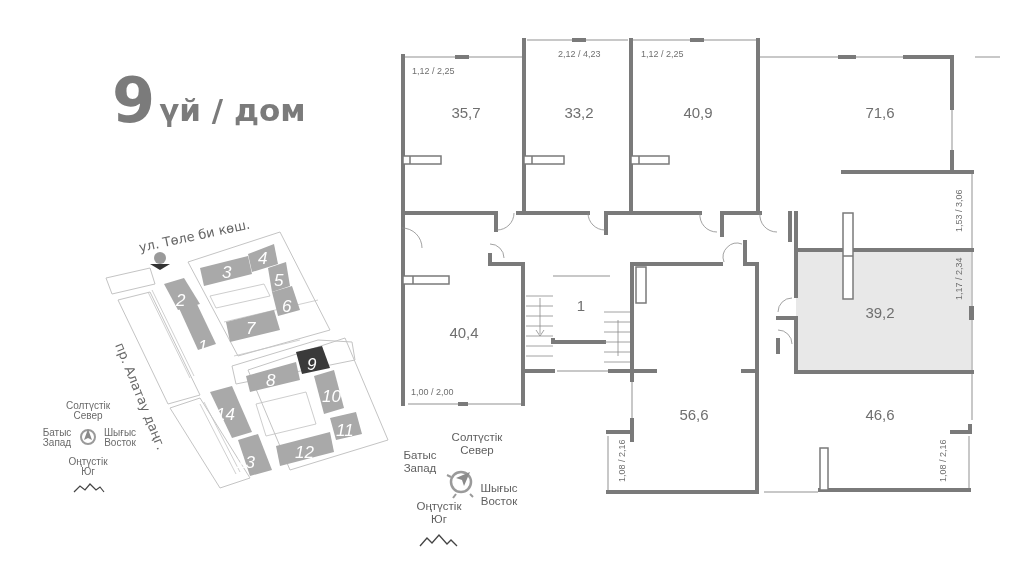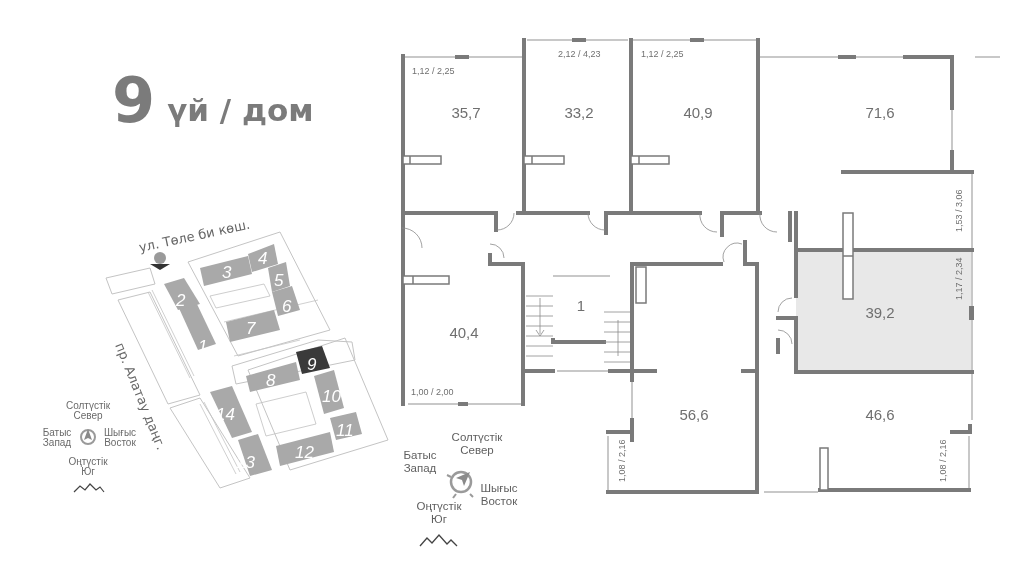--- a/index.html
+++ b/index.html
@@ -1,20 +1,20 @@
 <!DOCTYPE html>
 <html><head>
 <meta charset="utf-8">
 <style>
   html,body{margin:0;padding:0;background:#ffffff;}
   body{width:1019px;height:582px;position:relative;overflow:hidden;font-family:"Liberation Sans",sans-serif;color:#777;}
   .abs{position:absolute;}
   #title{left:112px;top:52px;height:80px;display:flex;align-items:flex-end;color:#7b7b7b;}
   #title .num{font-family:"DejaVu Sans",sans-serif;font-weight:bold;font-size:62px;line-height:62px;letter-spacing:-2px;}
-  #title .lbl{font-family:"DejaVu Sans",sans-serif;font-weight:bold;font-size:31px;line-height:40px;margin-left:14px;margin-bottom:2px;}
+  #title .lbl{font-family:"DejaVu Sans",sans-serif;font-weight:bold;font-size:31px;line-height:40px;margin-left:6px;margin-bottom:2px;}
   svg text{font-family:"Liberation Sans",sans-serif;}
   .area{font-family:"Liberation Sans",sans-serif;font-size:15px;fill:#6f6f6f;}
   .dim{font-family:"Liberation Sans",sans-serif;font-size:9px;fill:#707070;}
   .comp{font-family:"Liberation Sans",sans-serif;font-size:10px;fill:#6a6a6a;}
   .comp2{font-family:"Liberation Sans",sans-serif;font-size:11.5px;fill:#5f5f5f;}
   .bld{font-family:"Liberation Sans",sans-serif;font-size:17px;fill:#ffffff;font-style:italic;}
   .street{font-family:"DejaVu Sans",sans-serif;font-size:13px;fill:#666;}
 </style>
 </head>
 <body>

